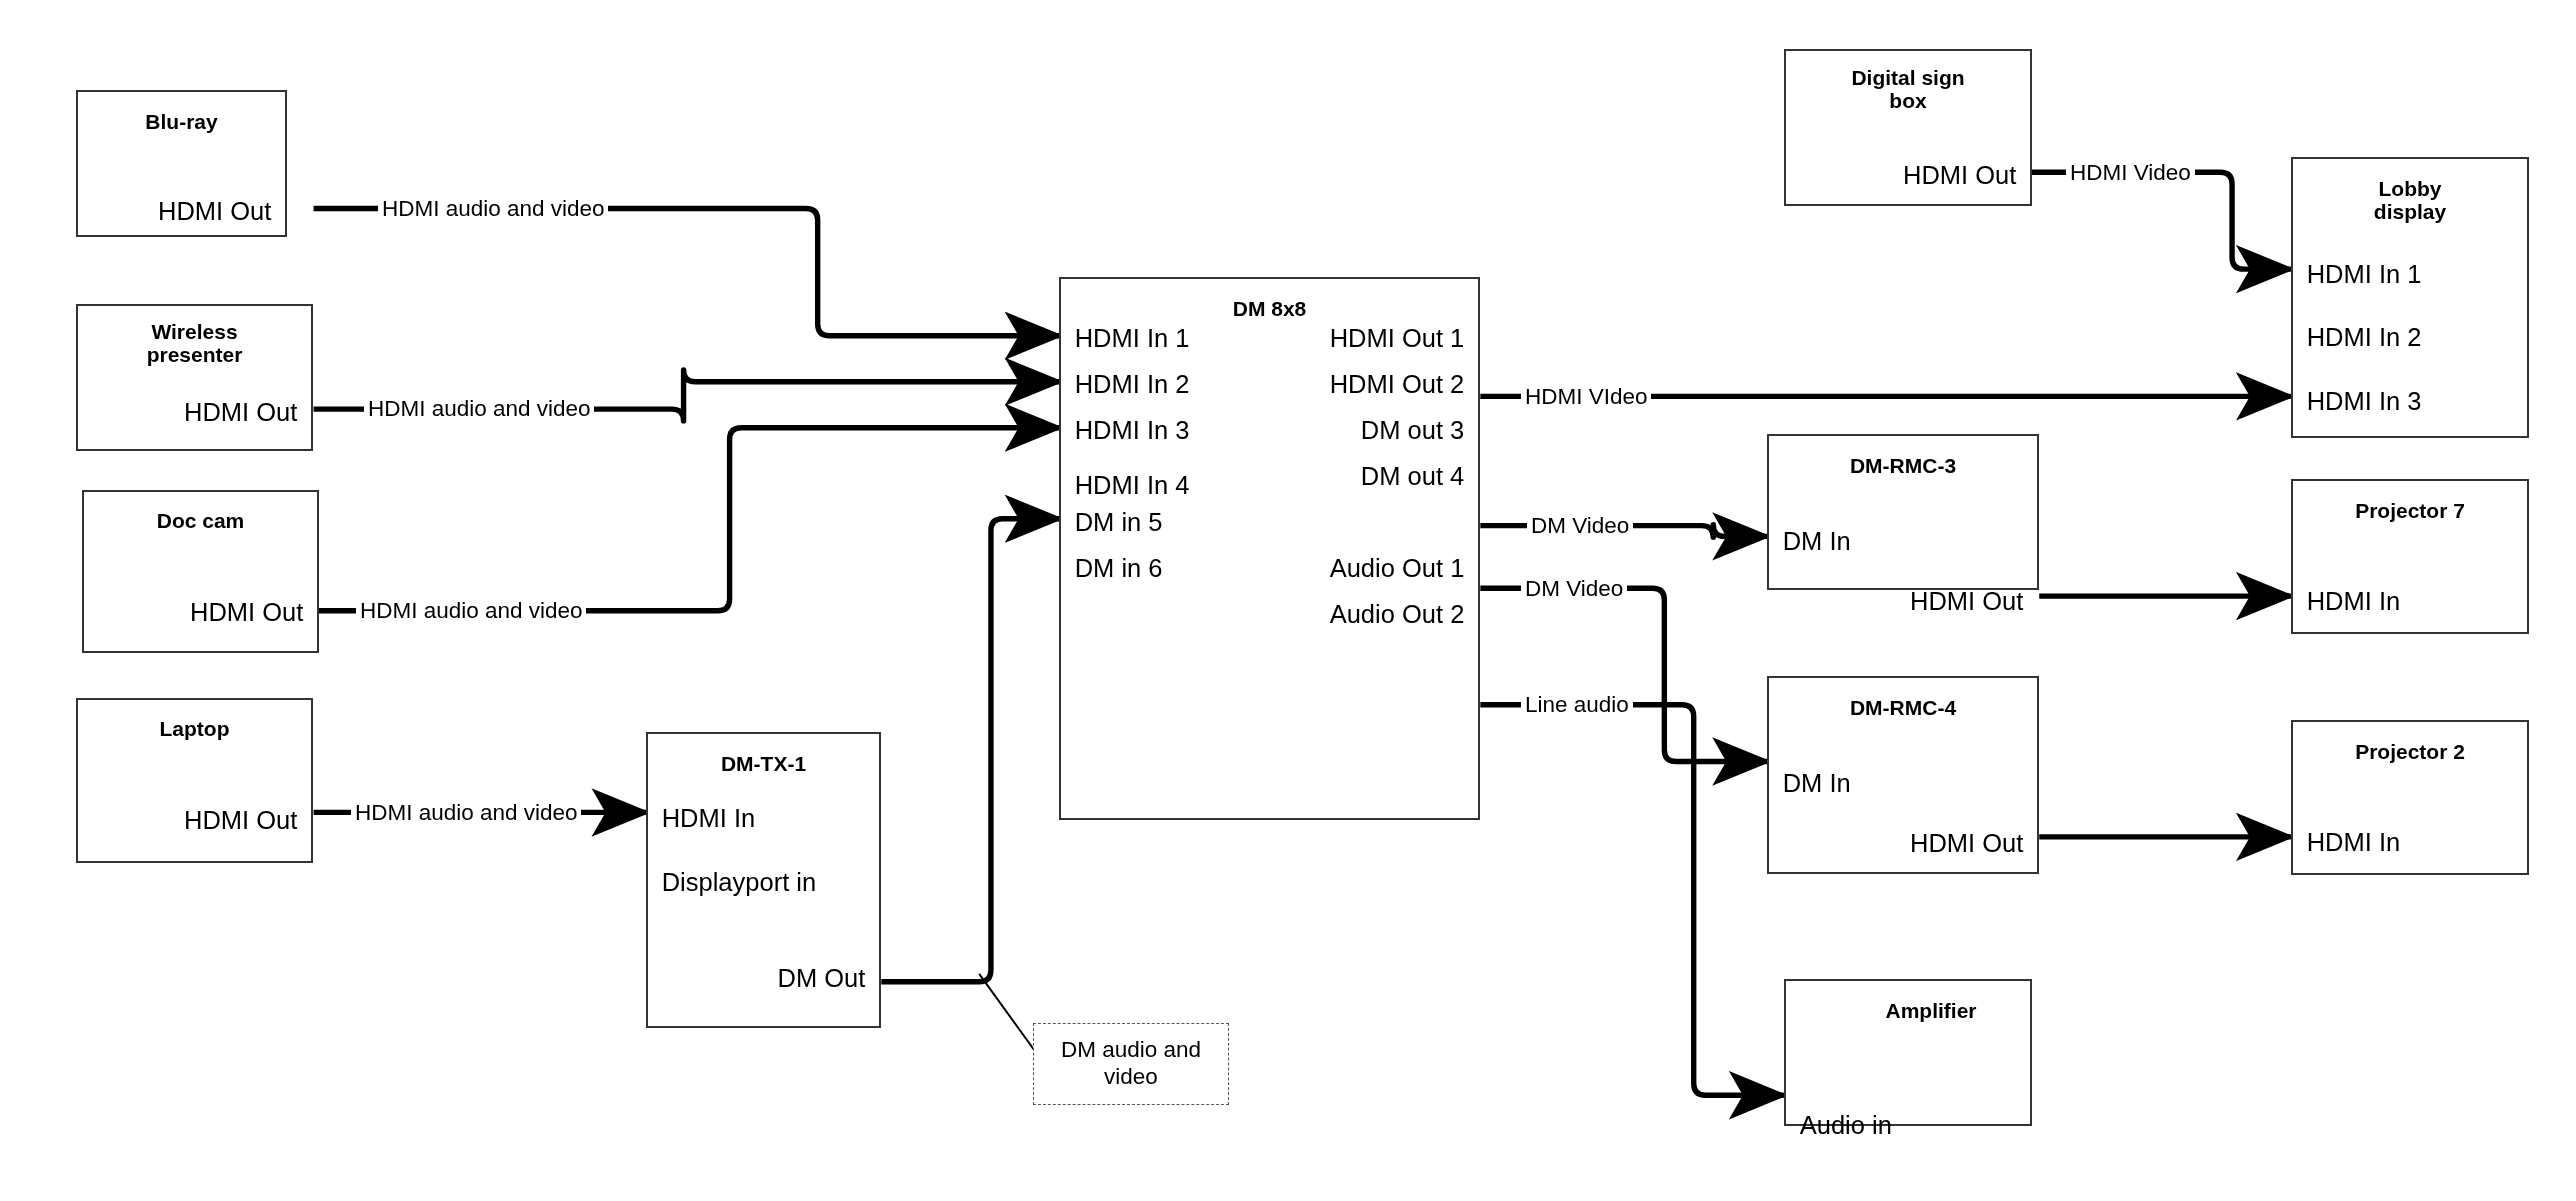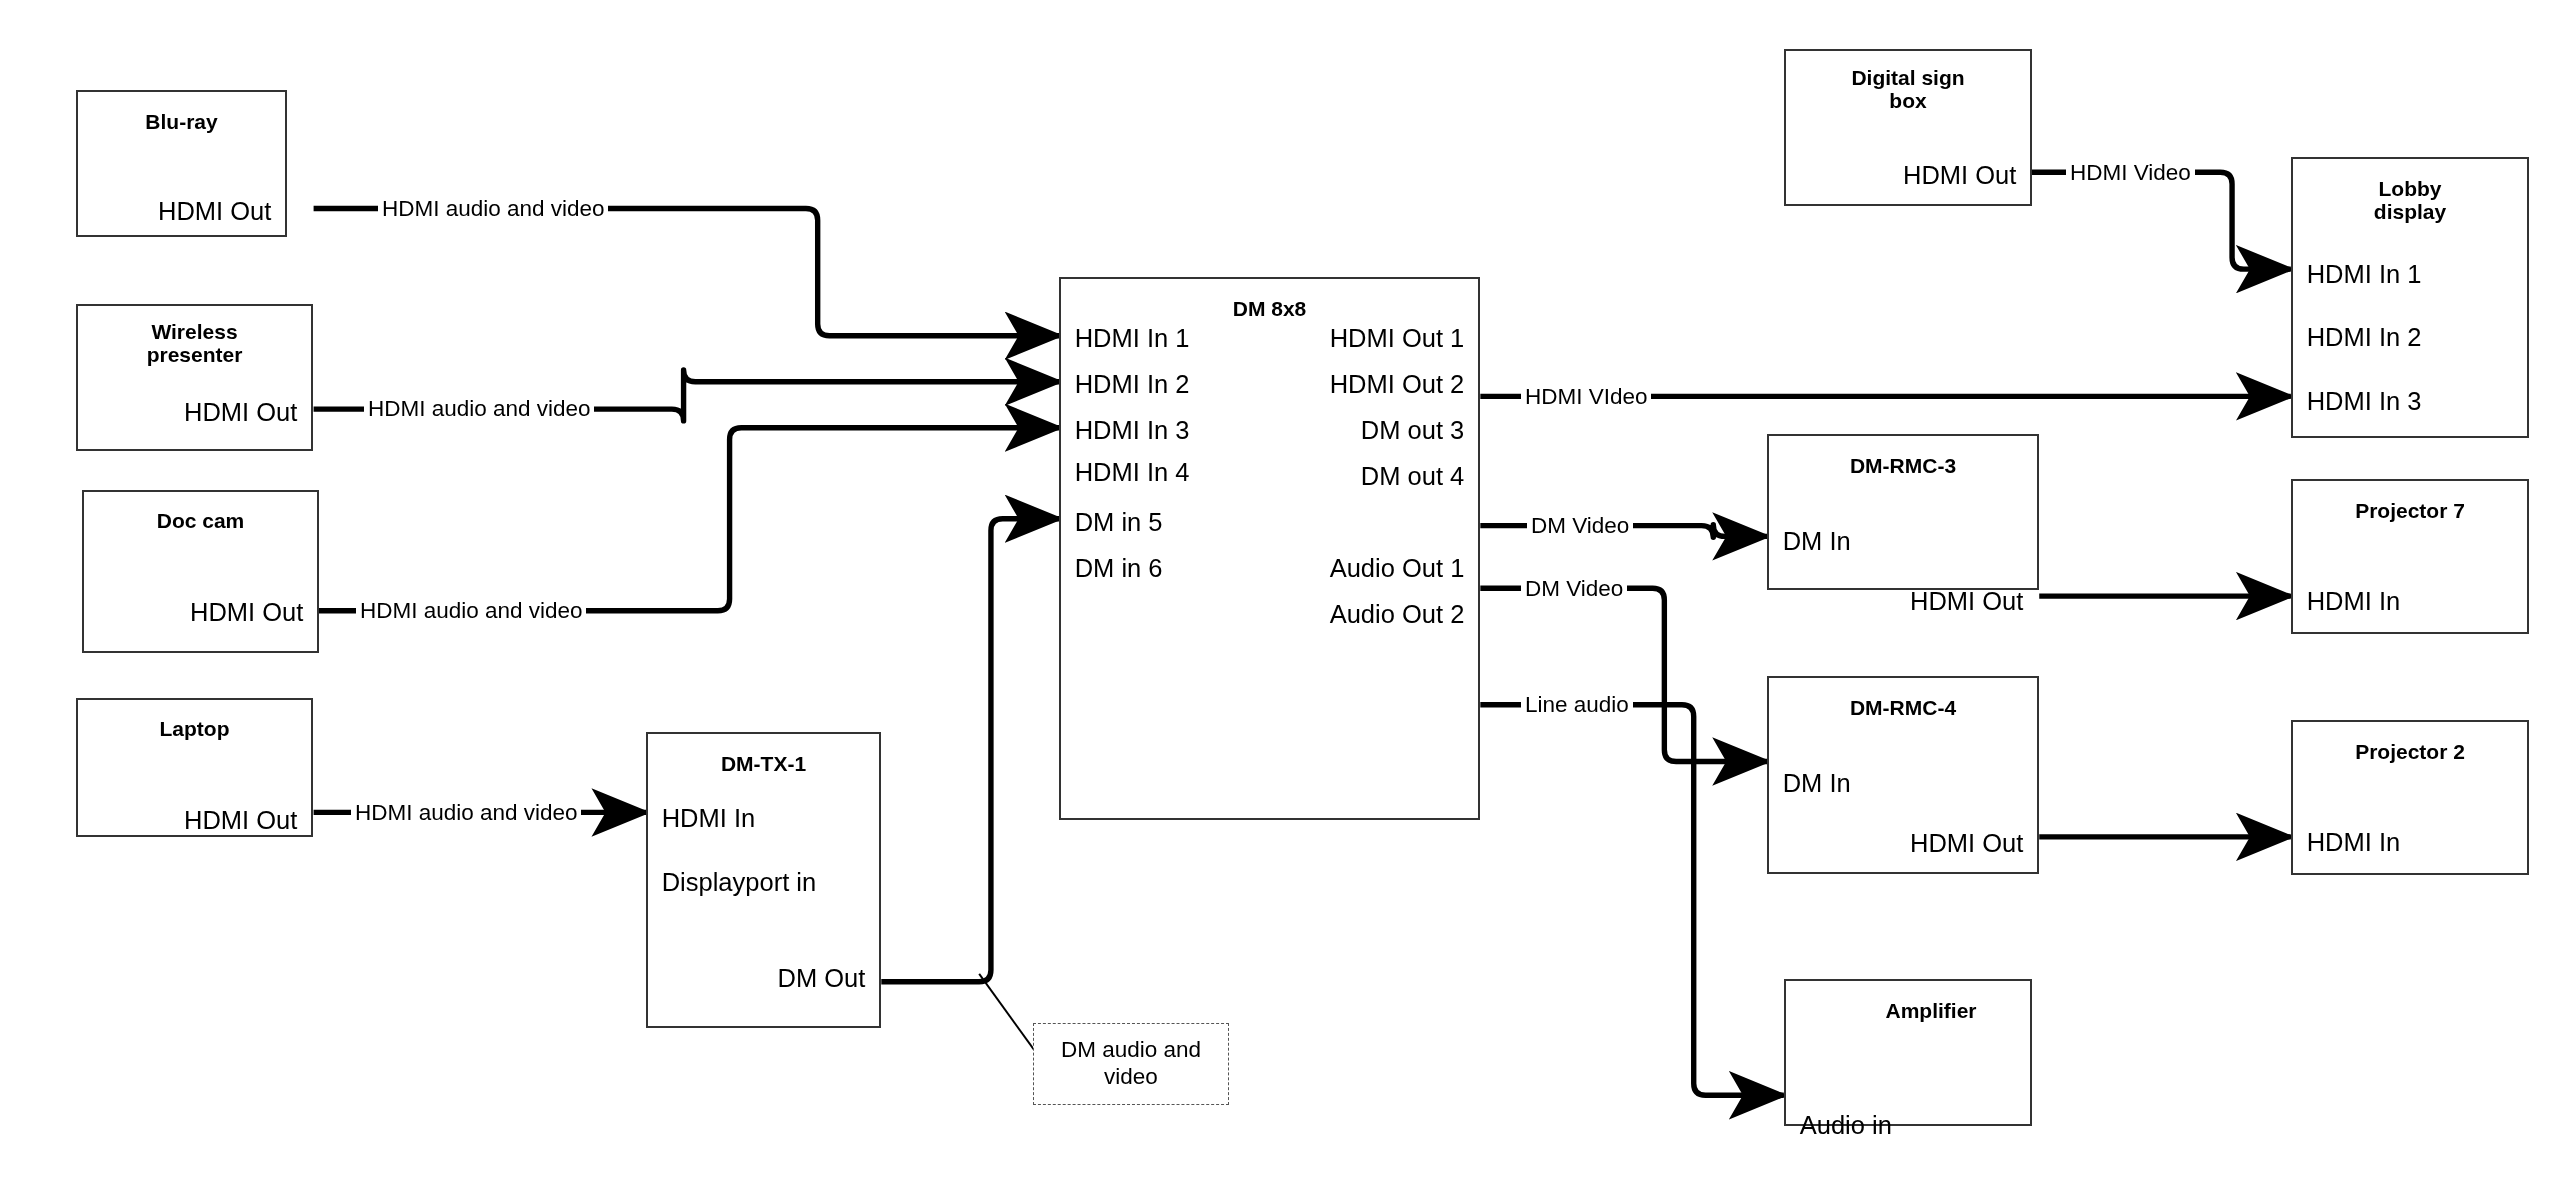--- a/index.html
+++ b/index.html
@@ -120,38 +120,38 @@
     <div class="node-title" style="margin-top:13.7px;">Wireless
 presenter</div>
     <div class="port right" style="top:94px;">HDMI Out</div>
   </div>
 
   <div class="node" style="left:82px; top:490px; width:237px; height:163px;">
     <div class="node-title" style="margin-top:16.6px;">Doc cam</div>
     <div class="port right" style="top:108px;">HDMI Out</div>
   </div>
 
-  <div class="node" style="left:76px; top:698px; width:237px; height:139px;">
+  <div class="node" style="left:76px; top:698px; width:237px; height:165px;">
     <div class="node-title" style="margin-top:16.6px;">Laptop</div>
     <div class="port right" style="top:108px;">HDMI Out</div>
   </div>
 
   <div class="node" style="left:646px; top:732px; width:235px; height:296px;">
     <div class="node-title" style="margin-top:17.6px;">DM-TX-1</div>
     <div class="port left" style="top:72px;">HDMI In</div>
     <div class="port left" style="top:136px;">Displayport in</div>
     <div class="port right" style="top:232px;">DM Out</div>
   </div>
 
   <div class="node" style="left:1059px; top:277px; width:421px; height:543px;">
     <div class="node-title" style="margin-top:17.6px;">DM 8x8</div>
     <div class="port left" style="top:47px;">HDMI In 1</div>
     <div class="port left" style="top:93px;">HDMI In 2</div>
     <div class="port left" style="top:139px;">HDMI In 3</div>
-    <div class="port left" style="top:181px;">HDMI In 4</div>
+    <div class="port left" style="top:194px;">HDMI In 4</div>
     <div class="port left" style="top:231px;">DM in 5</div>
     <div class="port left" style="top:277px;">DM in 6</div>
     <div class="port right" style="top:47px;">HDMI Out 1</div>
     <div class="port right" style="top:93px;">HDMI Out 2</div>
     <div class="port right" style="top:139px;">DM out 3</div>
     <div class="port right" style="top:185px;">DM out 4</div>
     <div class="port right" style="top:277px;">Audio Out 1</div>
     <div class="port right" style="top:323px;">Audio Out 2</div>
   </div>
 

